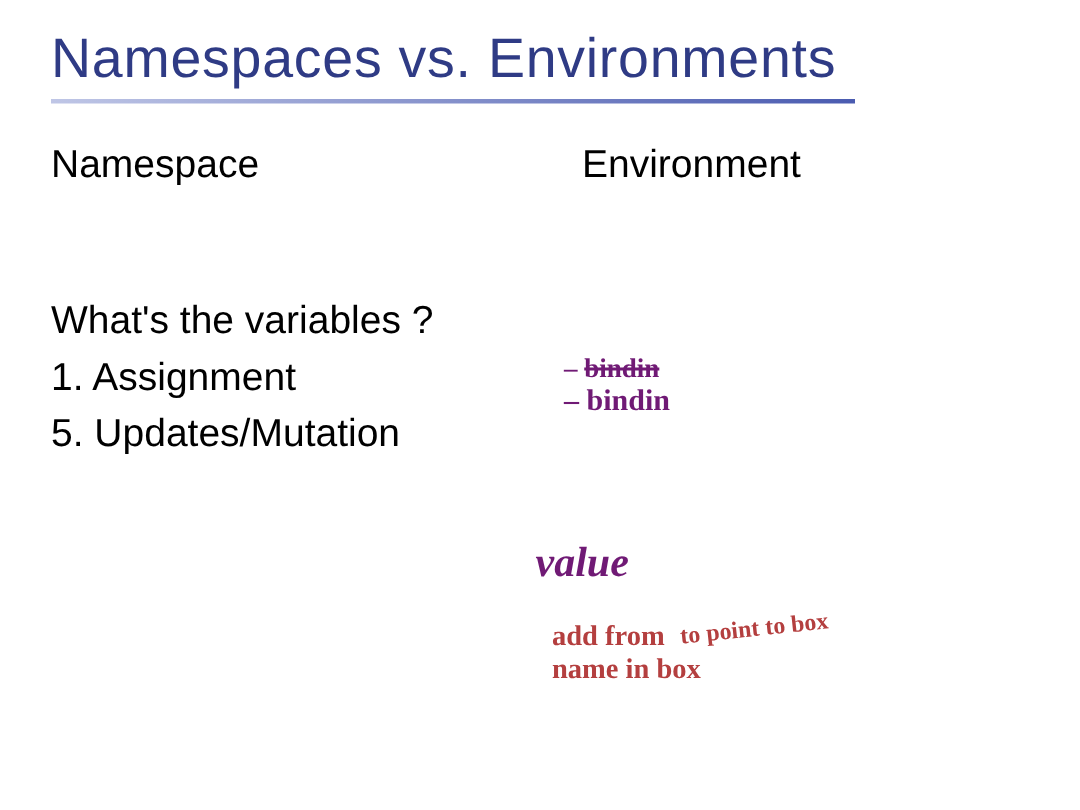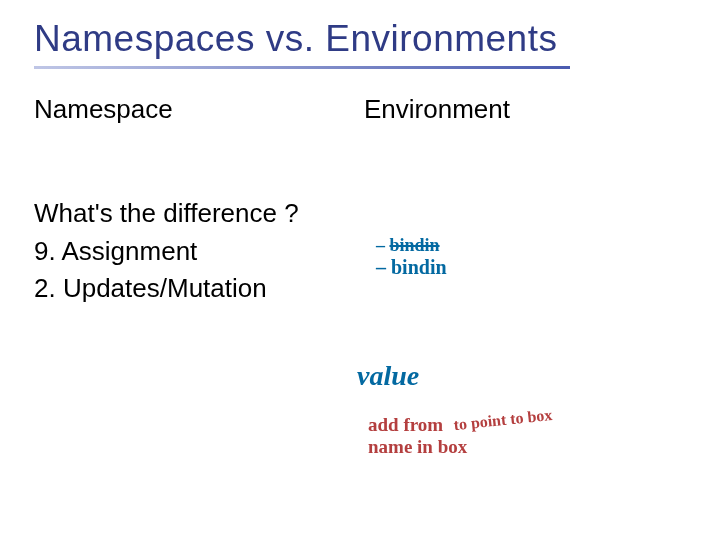--- a/index.html
+++ b/index.html
@@ -40,20 +40,21 @@
     height: 3px;
     background: linear-gradient(to right, #bfc6e6 0%, #4a5bb0 100%);
   }
   .subtitle {
     font-size: 26px;
     margin: 0 0 42px 0;
   }
   .cols {
     display: flex;
     margin-bottom: 70px;
+    gap: 24px;
   }
   .col-left {
     width: 330px;
     font-size: 26px;
   }
   .col-right {
     font-size: 26px;
     position: relative;
     text-align: center;
   }
@@ -61,21 +62,21 @@
     font-size: 26px;
     line-height: 1.45;
   }
   
   .hand {
     position: absolute;
     font-family: "Segoe Script", "Comic Sans MS", cursive;
     font-weight: 600;
     pointer-events: none;
   }
-  .hand-dark { color: #0369a1; }
+  .hand-dark { color: #701a75; }
   .hand-red  { color: #b43f3f; }
   .binding {
     left: 376px; top: 236px;
     font-size: 18px; line-height: 1.0;
   }
   .binding .strike {
     text-decoration: line-through;
     text-decoration-thickness: 2px;
   }
   .extend {
@@ -107,23 +108,23 @@
   <h1 class="title">Namespaces vs. Environments</h1>
   <div class="title-rule"></div>
 
 
   <div class="cols">
     <div class="col-left">Namespace</div>
     <div class="col-right">Environment</div>
   </div>
 
   <div class="body-block">
-    <div>What's the difference ?</div>
-    <div>9. Assignment</div>
-    <div>2. Updates/Mutation</div>
+    <div>What's the variables ?</div>
+    <div>1. Assignment</div>
+    <div>5. Updates/Mutation</div>
   </div>
 
   <div class="hand hand-dark binding">
     <span>– </span><span class="strike">bindin</span>
   </div>
   <div class="hand hand-dark extend">– bindin</div>
   <div class="hand hand-dark change">value</div>
   <div class="hand hand-red addname">
     <div>
       <span>add from</span>

